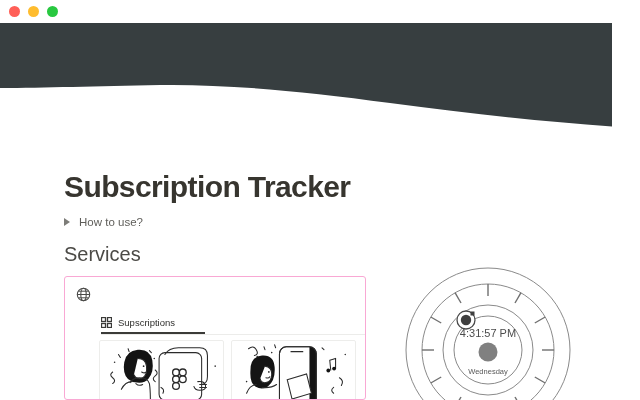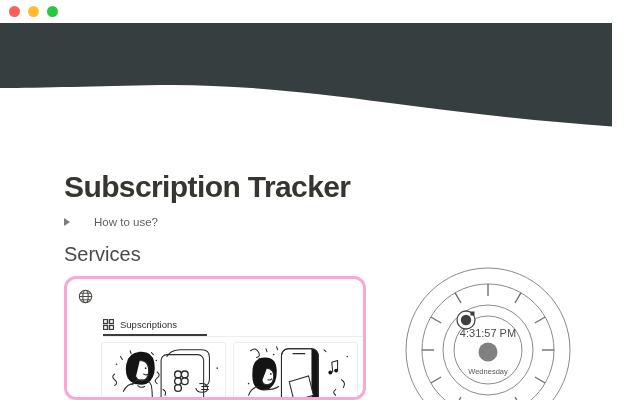--- a/index.html
+++ b/index.html
@@ -78,21 +78,21 @@
     color: #37352f;
     white-space: nowrap;
   }
 
   .toggle-row {
     position: absolute;
     left: 64px;
     top: 79px;
     display: flex;
     align-items: center;
-    gap: 24px;
+    gap: 9px;
     height: 16px;
   }
   .toggle-caret {
     width: 0; height: 0;
     border-left: 6px solid #7d7c78;
     border-top: 4px solid transparent;
     border-bottom: 4px solid transparent;
     display: block;
   }
   .toggle-label {
@@ -113,22 +113,22 @@
   }
 
   
   .embed-card {
     position: absolute;
     left: 64px;
     top: 141px;
     width: 302px;
     height: 124px;
     background: #ffffff;
-    border: 3px solid #f9a8d4;
-    border-radius: 12px;
+    border: 1px solid #f9a8d4;
+    border-radius: 3px;
     box-sizing: border-box;
     overflow: hidden;
   }
   .globe-icon {
     position: absolute;
     left: 11px;
     top: 10px;
     width: 15px;
     height: 15px;
   }

